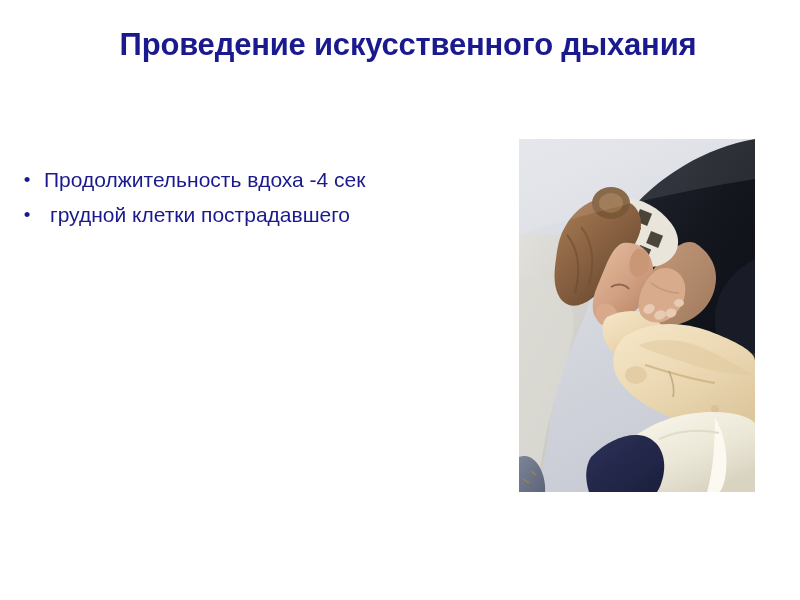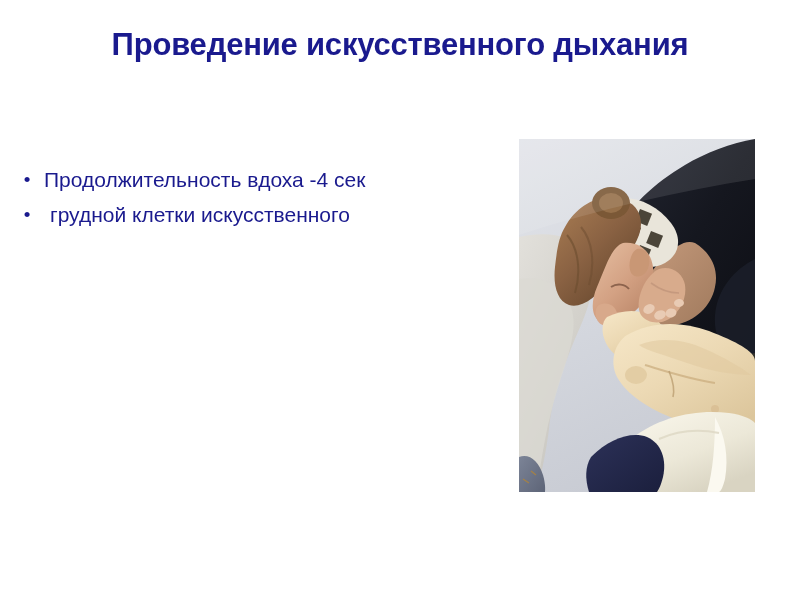--- a/index.html
+++ b/index.html
@@ -17,21 +17,21 @@
   .slide {
     position: relative;
     width: 800px;
     height: 600px;
     background: #ffffff;
   }
 
   
   .slide-title {
     position: absolute;
-    left: 40px;
+    left: 48px;
     top: 26px;
     width: 720px;
     text-align: center;
     color: #1a1a8e;
     font-family: "Liberation Sans", sans-serif;
     font-weight: bold;
     font-size: 31px;
     line-height: 38px;
     letter-spacing: -0.2px;
     white-space: nowrap;
@@ -100,21 +100,21 @@
 
   <ul class="body-list">
 
     <li class="bullet-item">
       <span class="bullet-dot">•</span>
       <span class="bullet-text">Продолжительность вдоха -4 сек</span>
     </li>
 
     <li class="bullet-item">
       <span class="bullet-dot">•</span>
-      <span class="bullet-text-cont">грудной клетки искусственного</span>
+      <span class="bullet-text-cont">грудной клетки пострадавшего</span>
     </li>
 
   </ul>
 
   <div class="photo-frame">
     <svg viewBox="0 0 236 353" preserveAspectRatio="none">
       <defs>
         <linearGradient id="wallG" x1="0" y1="0" x2="0.3" y2="1">
           <stop offset="0%" stop-color="#e3e5ea"></stop>
           <stop offset="55%" stop-color="#d4d7de"></stop>

